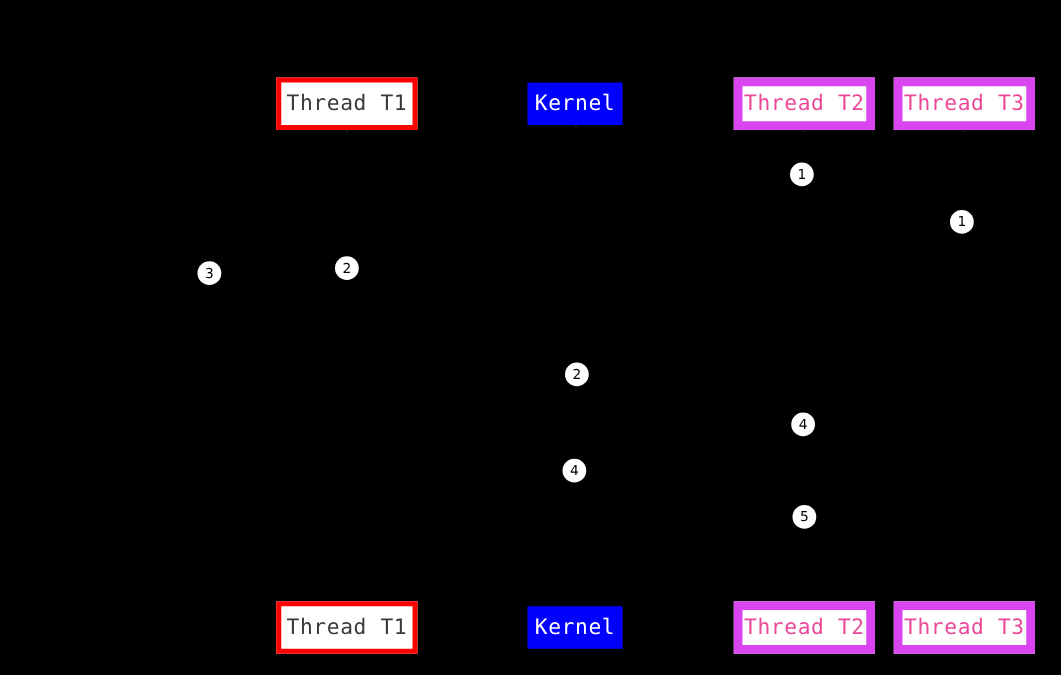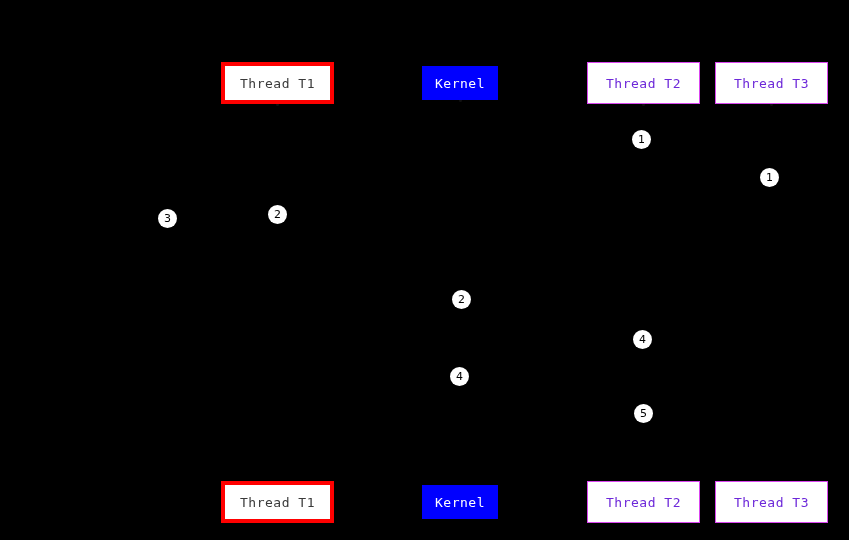--- a/index.html
+++ b/index.html
@@ -19,21 +19,21 @@
 
   
   .participant {
     position: absolute;
     box-sizing: border-box;
     display: flex;
     align-items: center;
     justify-content: center;
     white-space: nowrap;
     font-family: "DejaVu Sans Mono", "Liberation Mono", monospace;
-    font-size: 13px;
+    font-size: 17px;
     letter-spacing: 0.5px;
     line-height: 1;
   }
   .participant-label {
     display: block;
     pointer-events: none;
   }
 
   
   .participant.style-red {
@@ -43,22 +43,22 @@
   }
   
   .participant.style-blue-solid {
     background: #0000ff;
     border: 0;
     color: #ffffff;
   }
   
   .participant.style-blue {
     background: #ffffff;
-    border: 1px solid #d946ef;
-    color: #6d28d9;
+    border: 7px solid #d946ef;
+    color: #ec4899;
   }
 
   
   .lifeline {
     position: absolute;
     width: 1px;
     background: #000000;
   }
 
   

